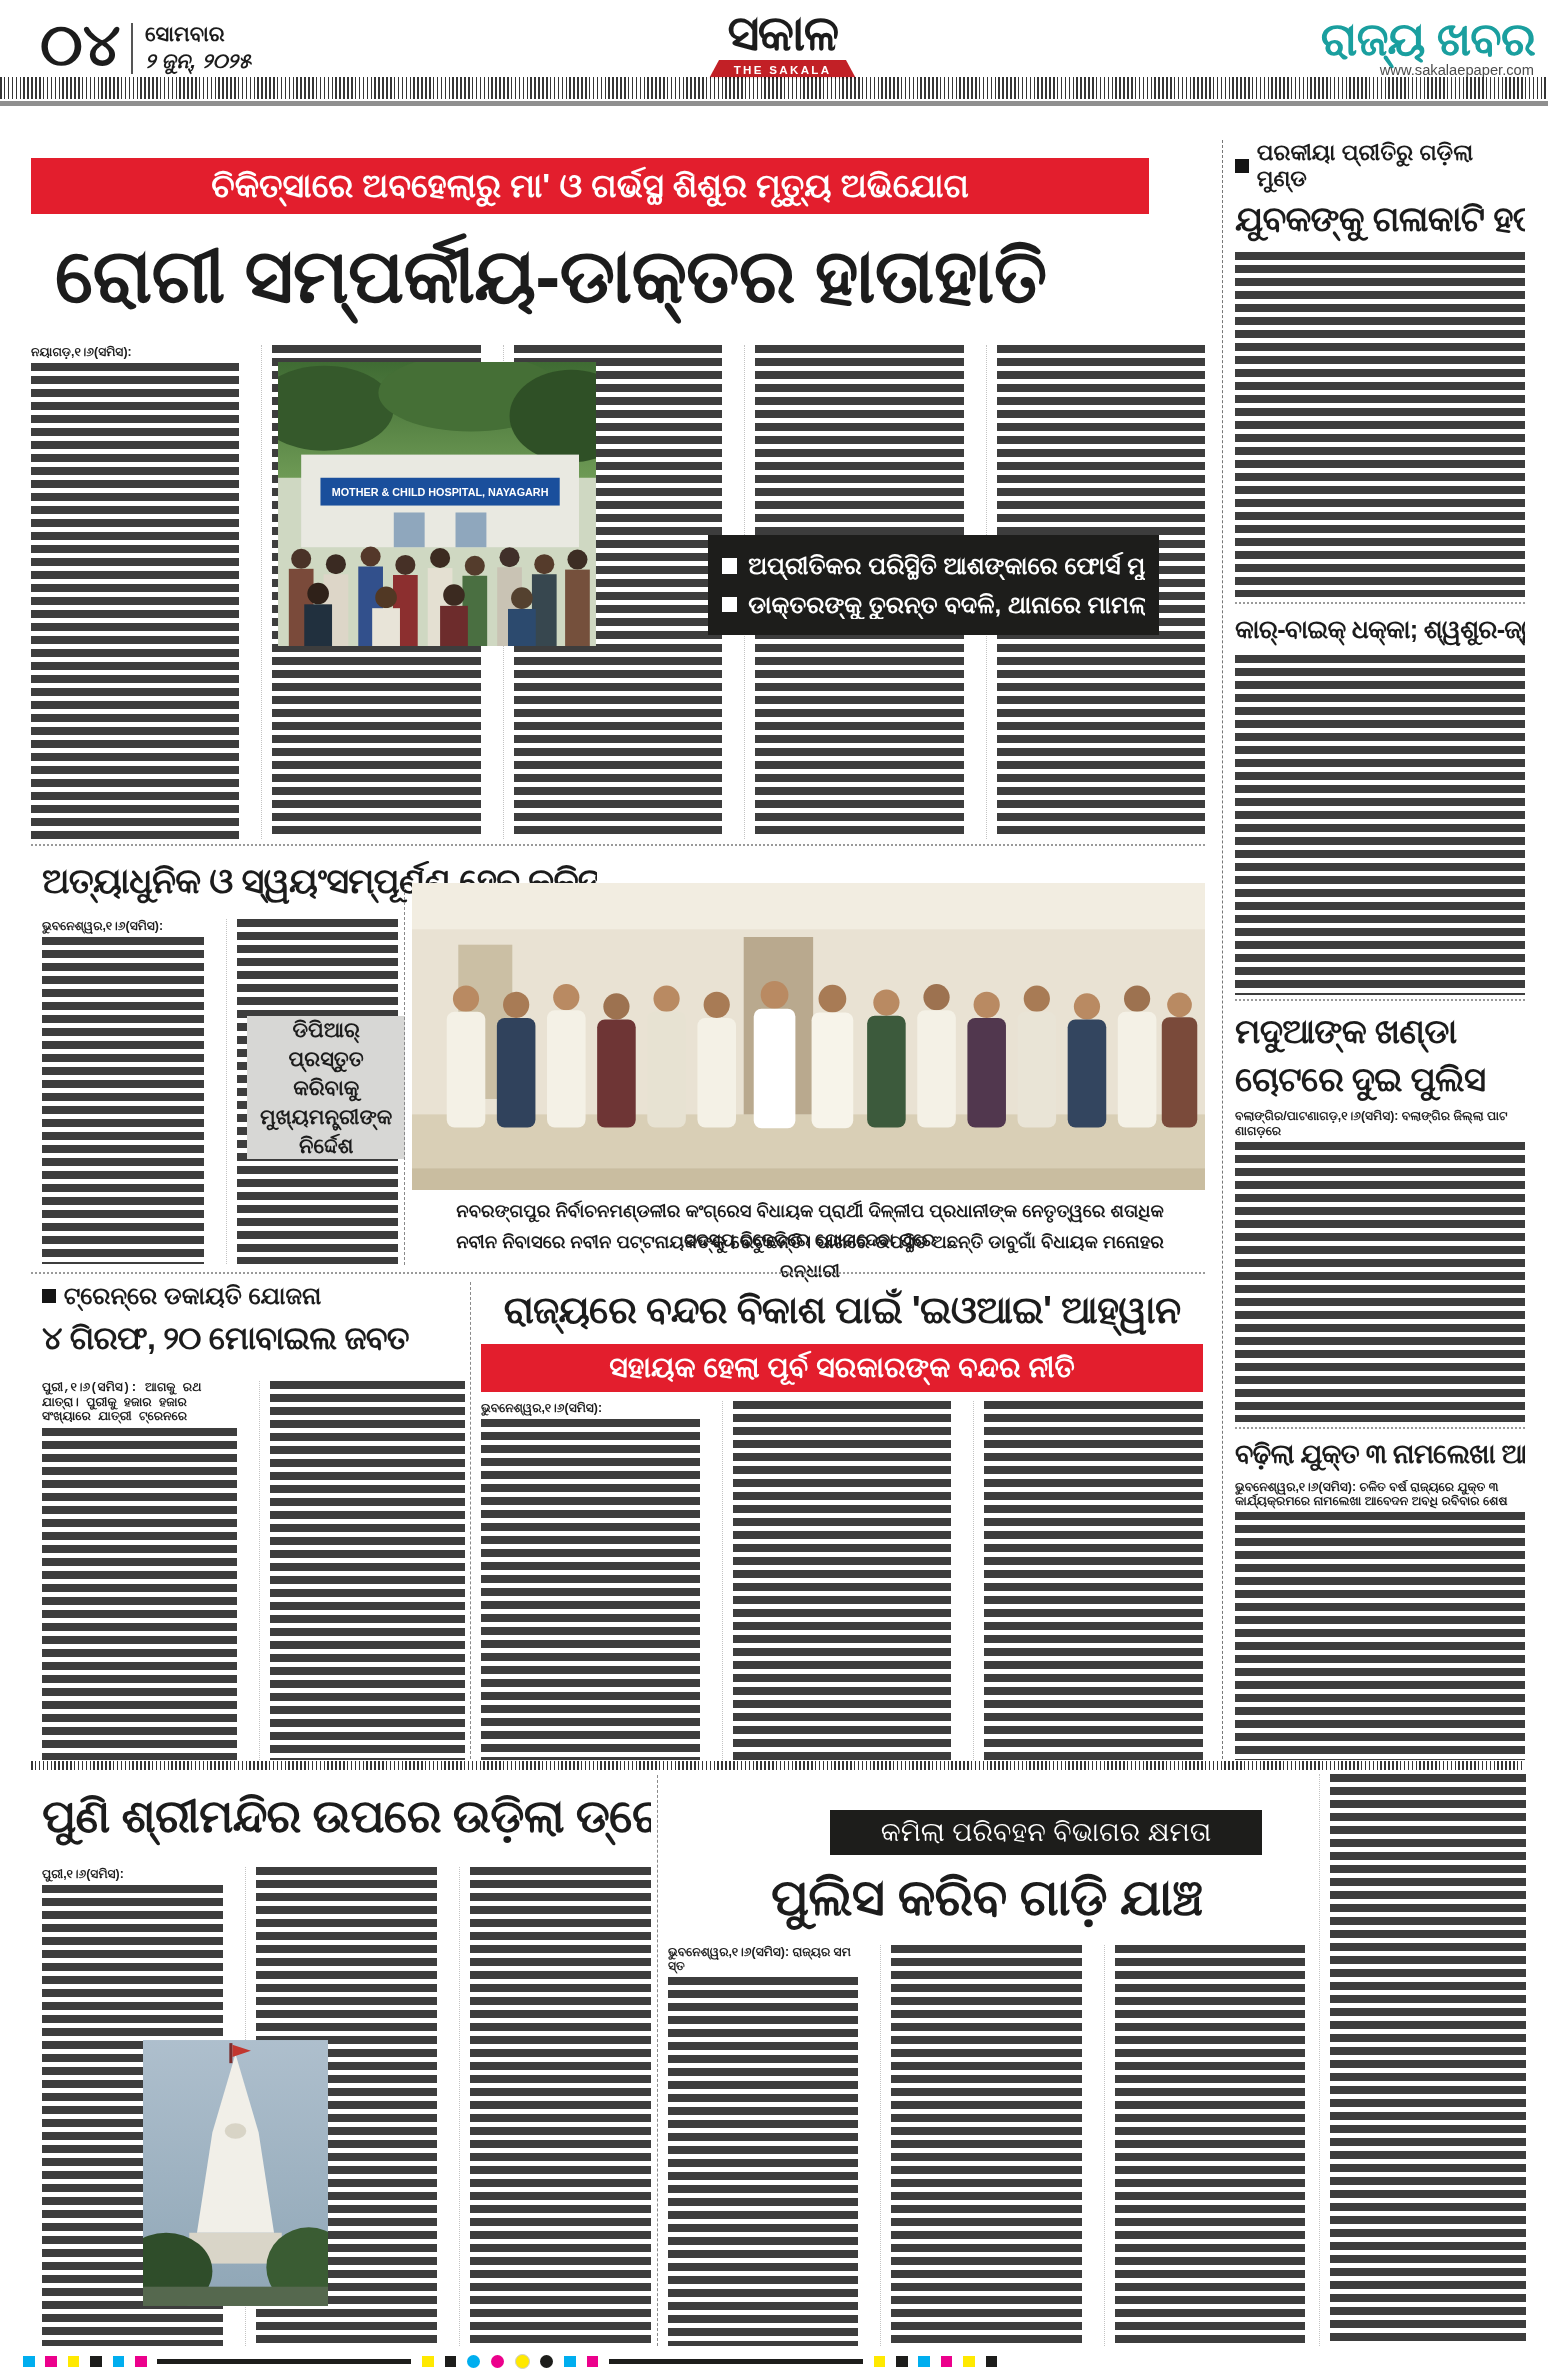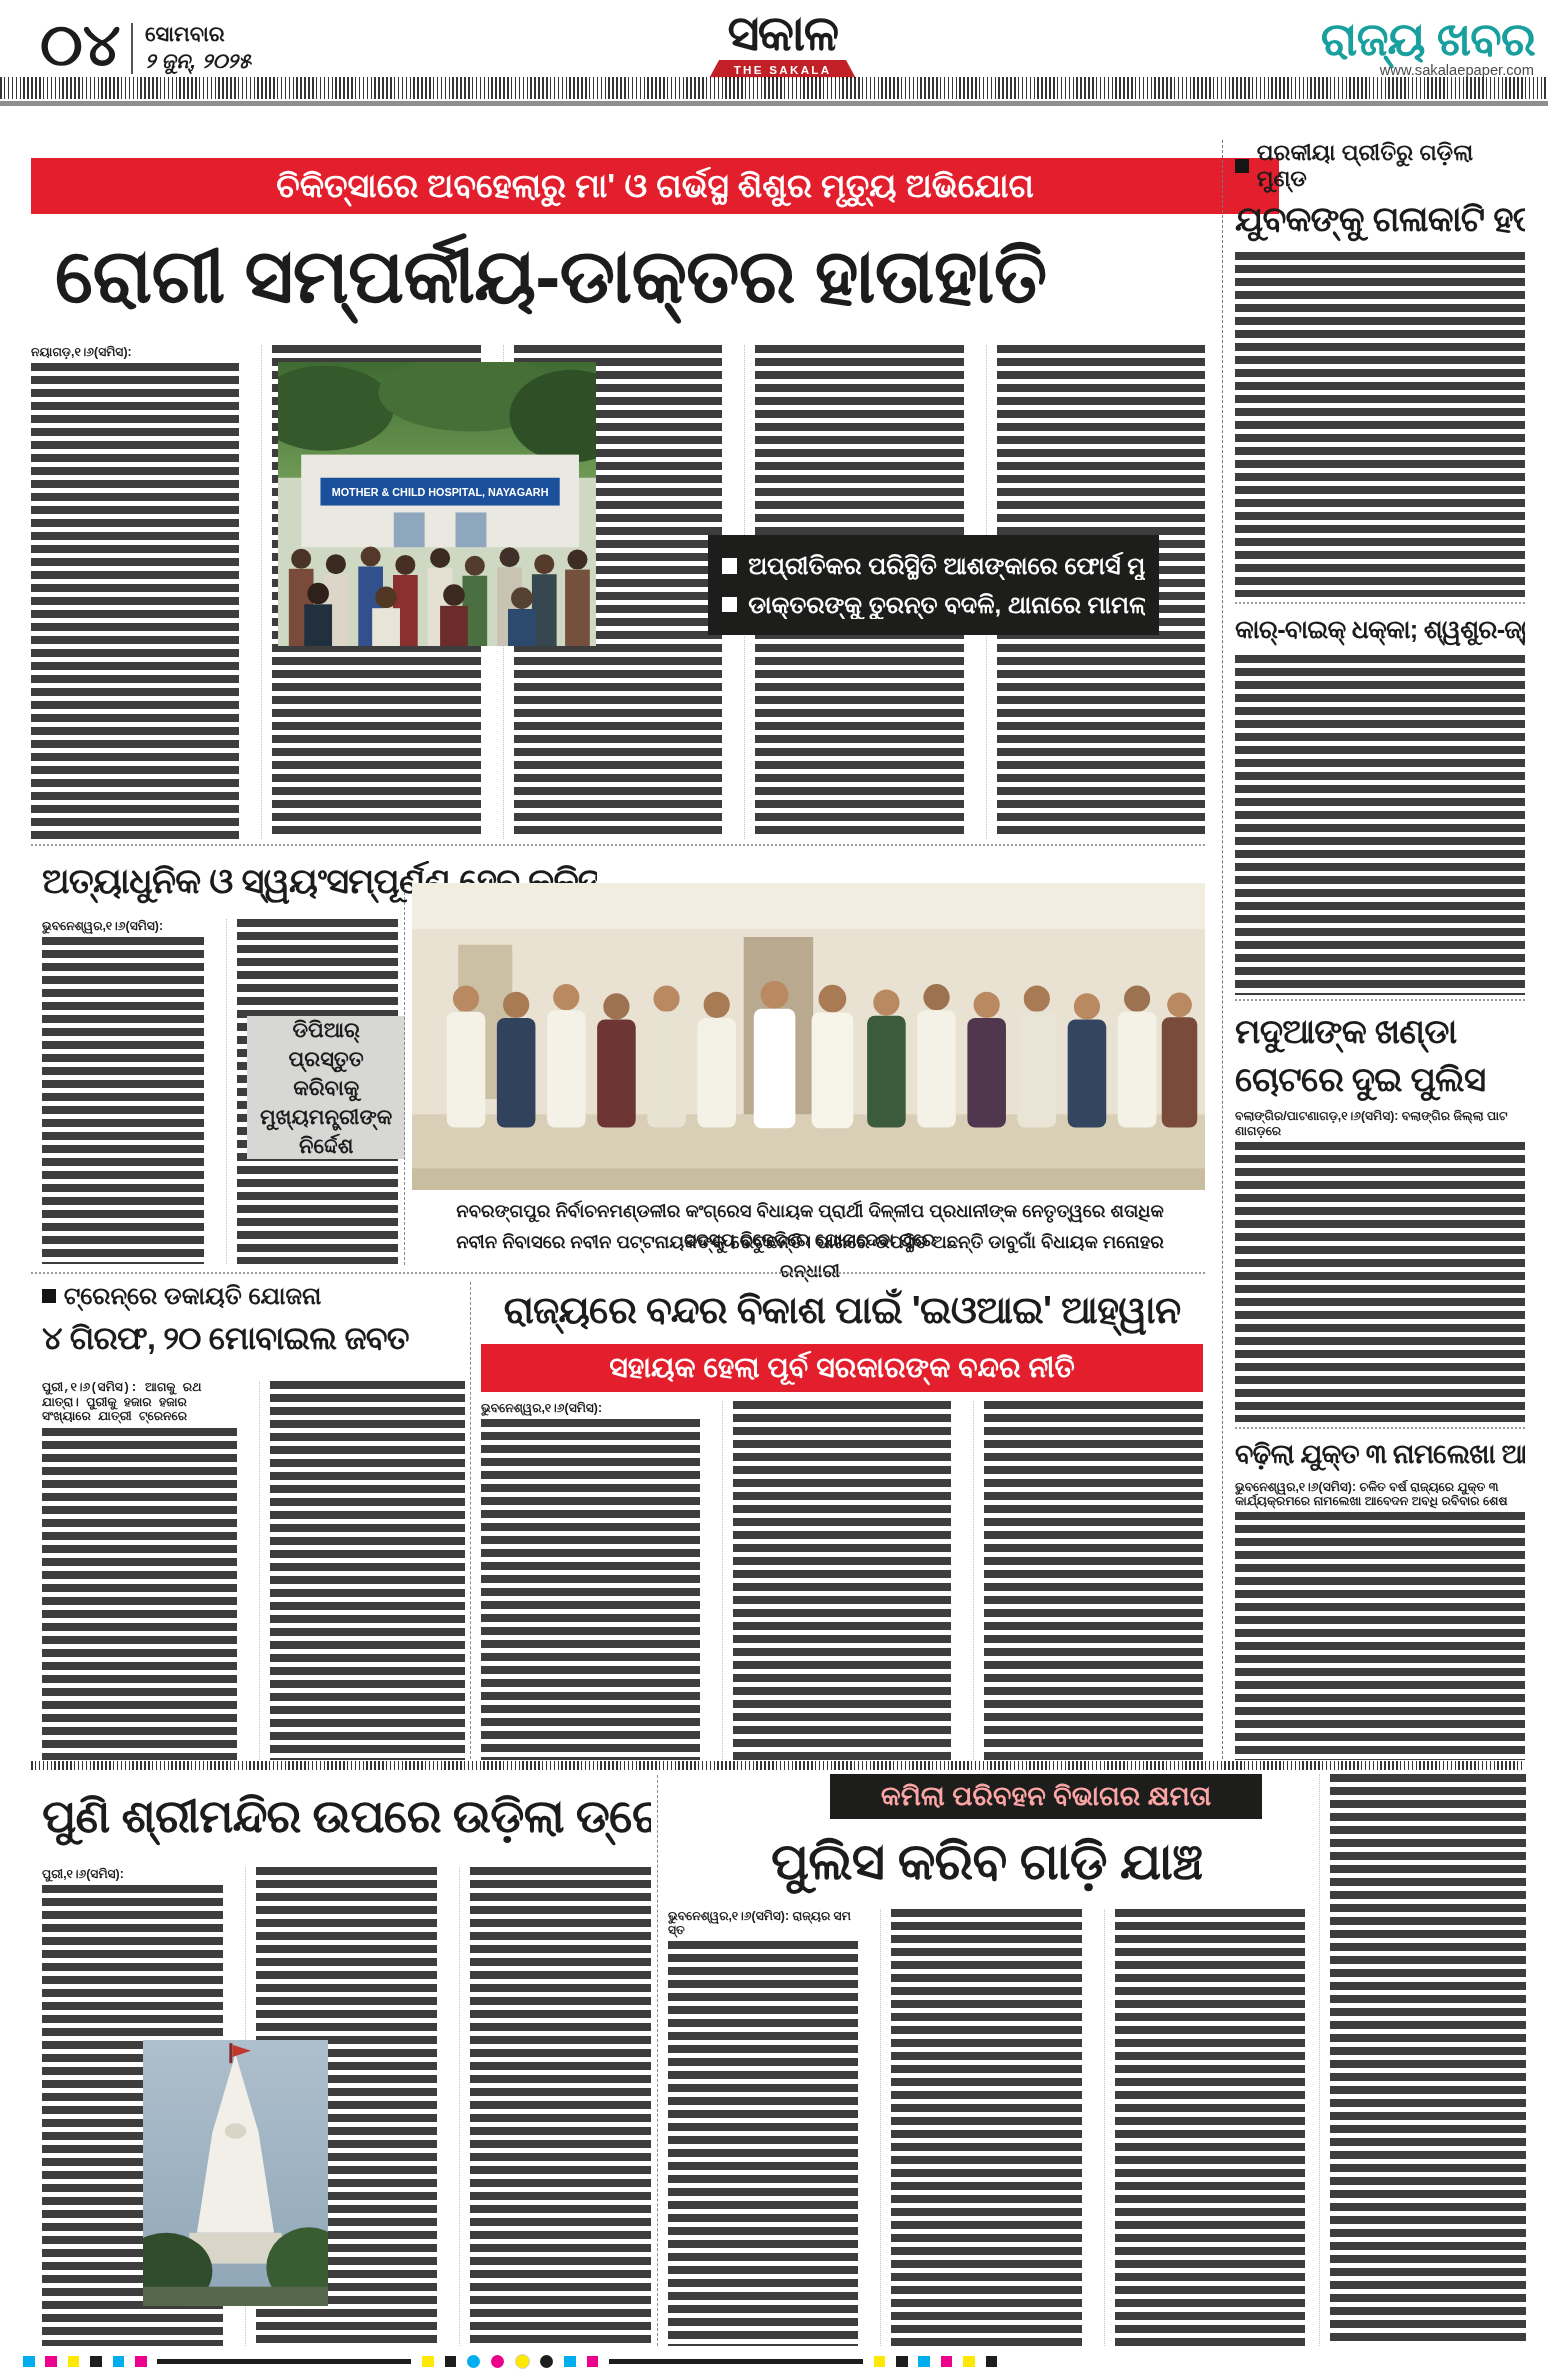--- a/index.html
+++ b/index.html
@@ -10,21 +10,21 @@
   .b7{font-weight:700;}
   
   .cols{display:flex;gap:22px;}
   .col{flex:1;display:flex;flex-direction:column;min-width:0;}
   .col + .col{border-left:1.5px dotted #c3c3c3;padding-left:10px;}
   .fill{flex:1;background-image:repeating-linear-gradient(to bottom,#3d3d3d 0 7.7px,#ffffff 7.7px 13px);}
   .lead{font-size:12.3px;line-height:14.7px;font-weight:700;margin-bottom:3.1px;word-break:break-all;overflow:hidden;max-height:46px;}
   .kicker{display:flex;align-items:center;gap:7.7px;font-weight:900;}
   .sq{width:14px;height:14px;background:#151515;flex:0 0 auto;}
   .banner-red{background:#e31e2d;color:#ffffff;display:flex;align-items:center;justify-content:center;font-weight:800;overflow:hidden;white-space:nowrap;}
-  .banner-black{background:#1d1d1b;color:#fca5a5;display:flex;align-items:center;justify-content:center;font-weight:700;overflow:hidden;white-space:nowrap;}
+  .banner-black{background:#1d1d1b;color:#ffffff;display:flex;align-items:center;justify-content:center;font-weight:400;overflow:hidden;white-space:nowrap;margin-top:36px;}
   .hl{font-weight:900;letter-spacing:-0.8px;overflow:hidden;}
   .dotv{border-left:1.5px dashed #8a8a8a;width:0;}
   .doth{border-top:2.3px dotted #9a9a9a;height:0;}
   .barcode{background:repeating-linear-gradient(90deg,#1a1a1a 0 1.5px,#ffffff 1.5px 3.9px);opacity:.88;}
   .grayrule{background:#8f8f8f;}
   .blackbox{background:#1d1d1b;color:#fff;display:flex;flex-direction:column;justify-content:space-evenly;padding:6.2px 14px;}
   .blackbox .row{display:flex;align-items:center;gap:10.8px;overflow:hidden;white-space:nowrap;}
   .blackbox .wsq{width:15.4px;height:15.4px;background:#ffffff;flex:0 0 auto;}
   .caption{text-align:center;font-weight:700;font-size:18px;line-height:28.5px;overflow:hidden;}
   .grayinset{background:#d7d7d5;display:flex;align-items:center;justify-content:center;text-align:center;
@@ -51,21 +51,21 @@
                 clip-path:polygon(7% 0,93% 0,100% 100%,0 100%);">THE SAKALA</div>
   </div>
 
   <div class="abs b9" style="left:1188px;top:12.3px;width:347px;text-align:right;font-size:46px;color:#1a9f9f;letter-spacing:-0.8px;">ରାଜ୍ୟ ଖବର</div>
   <div class="abs" style="left:1249px;top:62px;width:285px;text-align:right;font-size:14.7px;color:#4c4c4c;">www.sakalaepaper.com</div>
 
   <div class="abs barcode" style="left:0;top:77px;width:1548px;height:21.6px;"></div>
   <div class="abs grayrule" style="left:0;top:101px;width:1548px;height:5.4px;"></div>
 
   <div>
-    <div class="abs banner-red" style="left:31px;top:158px;width:1248px;height:56px;font-size:33px;">ଚିକିତ୍ସାରେ ଅବହେଲାରୁ ମା' ଓ ଗର୍ଭସ୍ଥ ଶିଶୁର ମୃତ୍ୟୁ ଅଭିଯୋଗ</div>
+    <div class="abs banner-red" style="left:31px;top:158px;width:1118px;height:56px;font-size:33px;">ଚିକିତ୍ସାରେ ଅବହେଲାରୁ ମା' ଓ ଗର୍ଭସ୍ଥ ଶିଶୁର ମୃତ୍ୟୁ ଅଭିଯୋଗ</div>
     <div class="abs hl" style="left:31px;top:218px;width:1174px;height:116px;font-size:75px;line-height:116px;white-space:nowrap;margin-left:24px;">ରୋଗୀ ସମ୍ପର୍କୀୟ-ଡାକ୍ତର ହାତାହାତି</div>
 
     <div class="abs cols" style="left:31px;top:345px;width:1174px;height:494px;">
       <div class="col">
         <span class="lead">ନୟାଗଡ଼,୧।୬(ସମିସ):</span>
         <div class="fill"></div>
       </div>
       <div class="col">
           <div class="fill"></div>
         </div>

